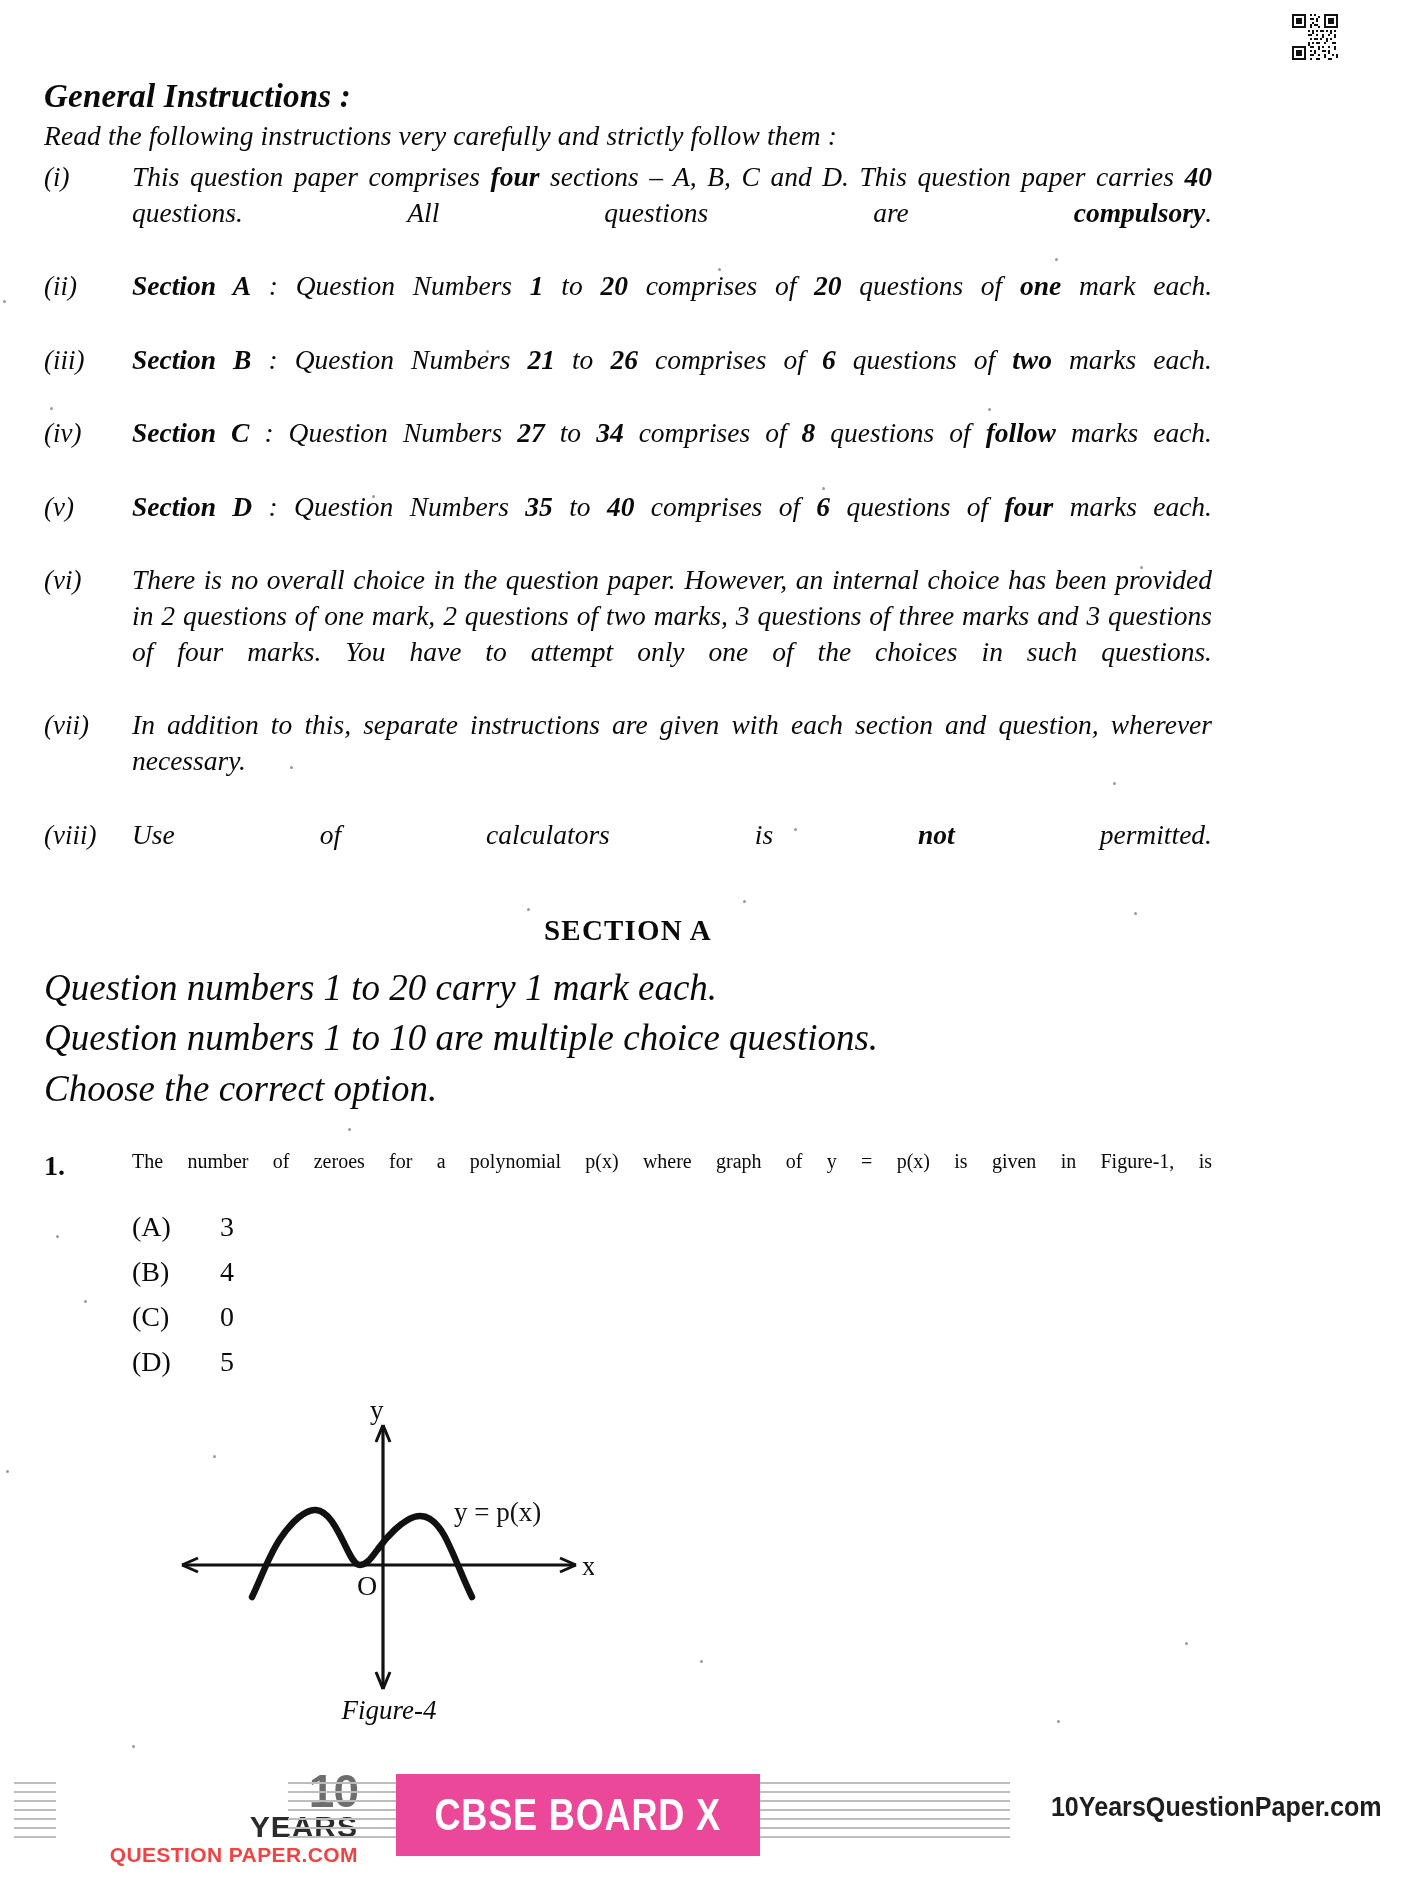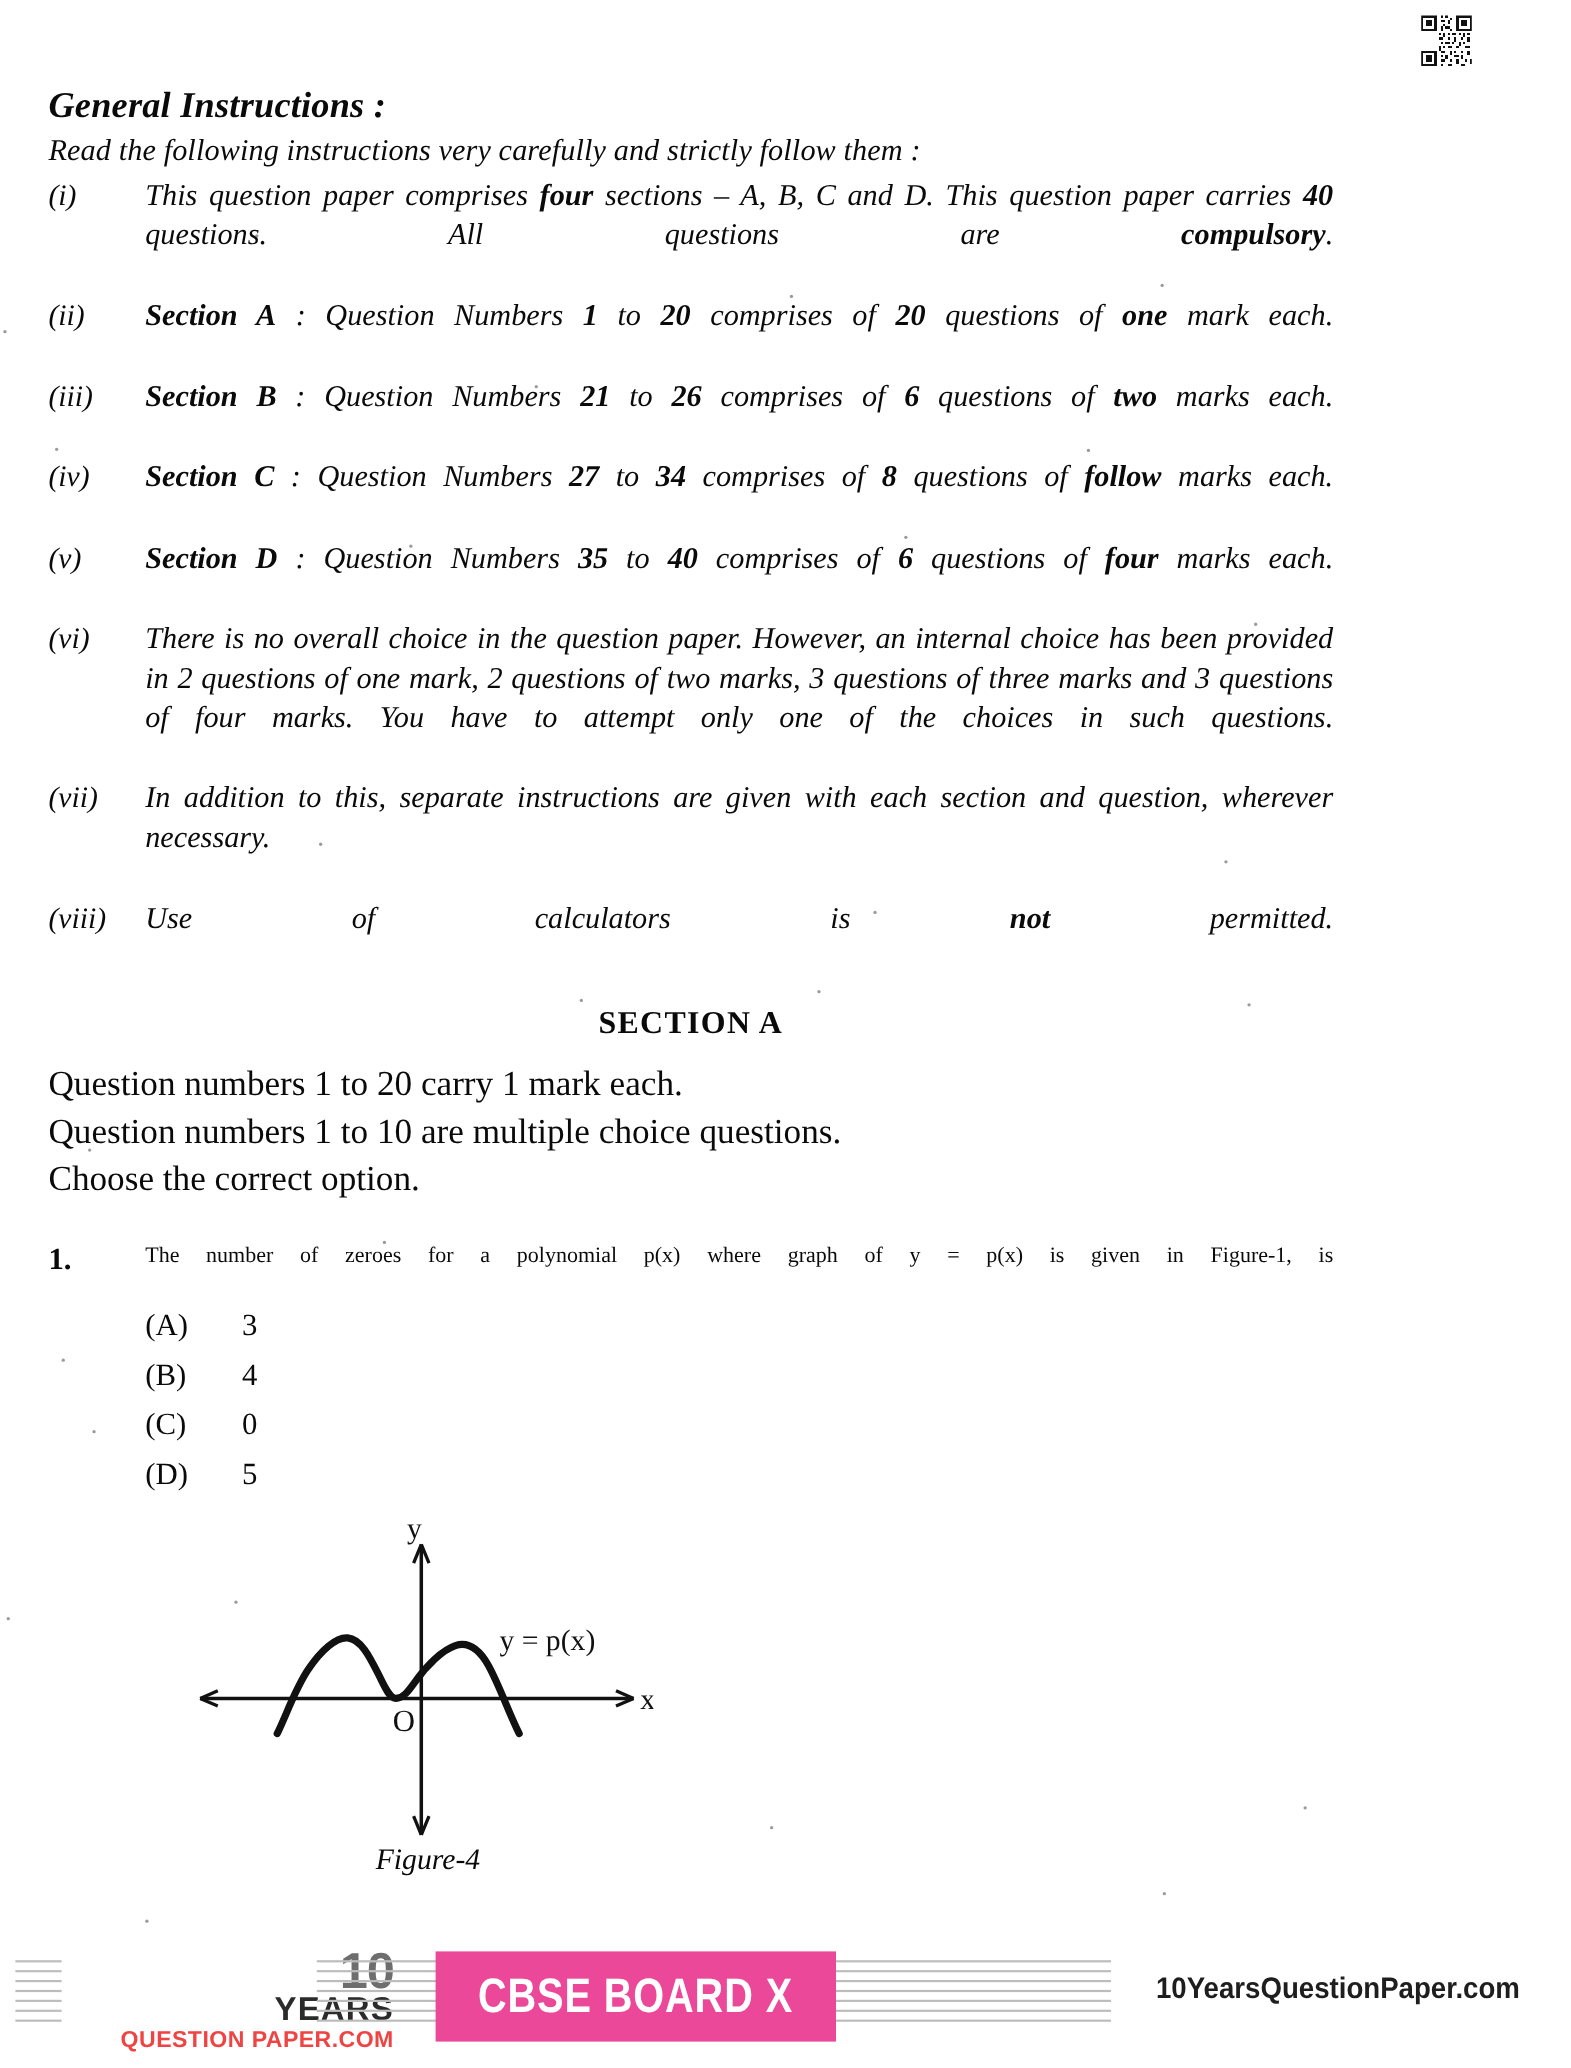--- a/index.html
+++ b/index.html
@@ -83,21 +83,22 @@
   
   .section-head {
     text-align: center;
     font-weight: bold;
     font-size: 29px;
     letter-spacing: 1.2px;
     margin: 26px 0 16px 0;
     font-style: normal;
   }
   .sec-note {
-    font-size: 32px;
+    font-style: italic;
+    font-size: 37px;
     line-height: 1.36;
     margin: 0;
   }
 
   
   .q-row {
     display: flex;
     align-items: flex-start;
     margin-top: 34px;
   }

